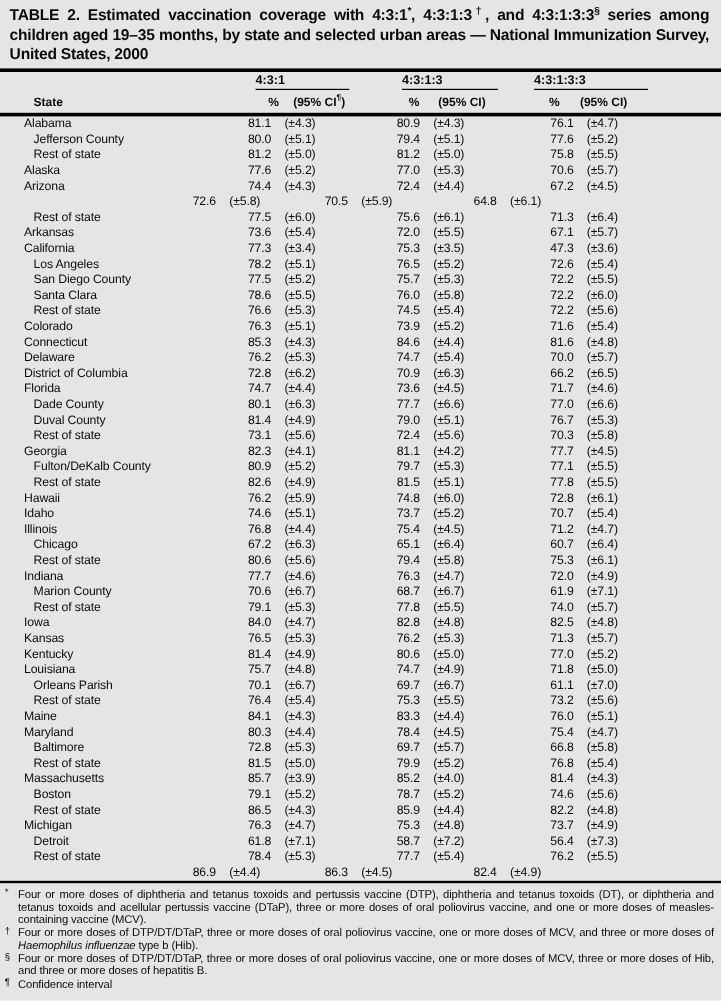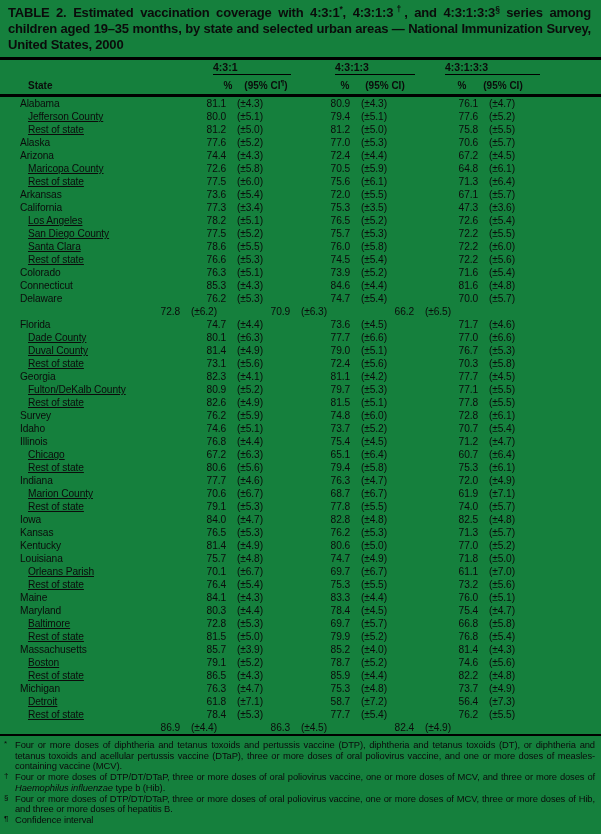--- a/index.html
+++ b/index.html
@@ -1,19 +1,19 @@
 <!DOCTYPE html>
 <html><head>
 <meta charset="utf-8">
 <style>
   html,body{margin:0;padding:0;background:#fff;}
   .page{
     position:relative;
     width:601px;height:834px;
-    background:#15803d;
+    background:#e5e5e5;
     color:#0b0b0b;
     font-family:"Liberation Sans", sans-serif;
     overflow:hidden;
     box-sizing:border-box;
     padding-top:5px;
   }
   
   .title{
     padding:0 10px 0 8px;
     font-size:13px;
@@ -57,21 +57,21 @@
   .tbody{width:601px;}
   .row{
     display:grid;
     grid-template-columns:180px 46px 64px 60px 64px 64px 123px;
     height:13px;line-height:13px;
     font-size:10.2px;
     letter-spacing:-0.1px;
     white-space:nowrap;
   }
   .row .state{padding-left:20px;overflow:hidden;}
-  .row.indent .state{padding-left:28px;text-decoration:underline;}
+  .row.indent .state{padding-left:28px;}
   .row .pct{text-align:right;}
   .row .ci{padding-left:11px;}
   
   .footnotes{
     margin-top:4px;
     padding:0 6px 0 3px;
     font-size:9.4px;
     line-height:10.7px;
     letter-spacing:-0.1px;
   }
@@ -146,21 +146,20 @@
       <div class="row">
     <div class="cell state">Arizona</div>
     <div class="cell pct">74.4</div>
     <div class="cell ci">(±4.3)</div>
     <div class="cell pct">72.4</div>
     <div class="cell ci">(±4.4)</div>
     <div class="cell pct">67.2</div>
     <div class="cell ci">(±4.5)</div>
   </div>
       <div class="row indent">
-    <div class="cell state">Maricopa County</div>
     <div class="cell pct">72.6</div>
     <div class="cell ci">(±5.8)</div>
     <div class="cell pct">70.5</div>
     <div class="cell ci">(±5.9)</div>
     <div class="cell pct">64.8</div>
     <div class="cell ci">(±6.1)</div>
   </div>
       <div class="row indent">
     <div class="cell state">Rest of state</div>
     <div class="cell pct">77.5</div>
@@ -245,20 +244,21 @@
       <div class="row">
     <div class="cell state">Delaware</div>
     <div class="cell pct">76.2</div>
     <div class="cell ci">(±5.3)</div>
     <div class="cell pct">74.7</div>
     <div class="cell ci">(±5.4)</div>
     <div class="cell pct">70.0</div>
     <div class="cell ci">(±5.7)</div>
   </div>
       <div class="row">
+    <div class="cell state">District of Columbia</div>
     <div class="cell pct">72.8</div>
     <div class="cell ci">(±6.2)</div>
     <div class="cell pct">70.9</div>
     <div class="cell ci">(±6.3)</div>
     <div class="cell pct">66.2</div>
     <div class="cell ci">(±6.5)</div>
   </div>
       <div class="row">
     <div class="cell state">Florida</div>
     <div class="cell pct">74.7</div>
@@ -316,21 +316,21 @@
       <div class="row indent">
     <div class="cell state">Rest of state</div>
     <div class="cell pct">82.6</div>
     <div class="cell ci">(±4.9)</div>
     <div class="cell pct">81.5</div>
     <div class="cell ci">(±5.1)</div>
     <div class="cell pct">77.8</div>
     <div class="cell ci">(±5.5)</div>
   </div>
       <div class="row">
-    <div class="cell state">Survey</div>
+    <div class="cell state">Hawaii</div>
     <div class="cell pct">76.2</div>
     <div class="cell ci">(±5.9)</div>
     <div class="cell pct">74.8</div>
     <div class="cell ci">(±6.0)</div>
     <div class="cell pct">72.8</div>
     <div class="cell ci">(±6.1)</div>
   </div>
       <div class="row">
     <div class="cell state">Idaho</div>
     <div class="cell pct">74.6</div>

